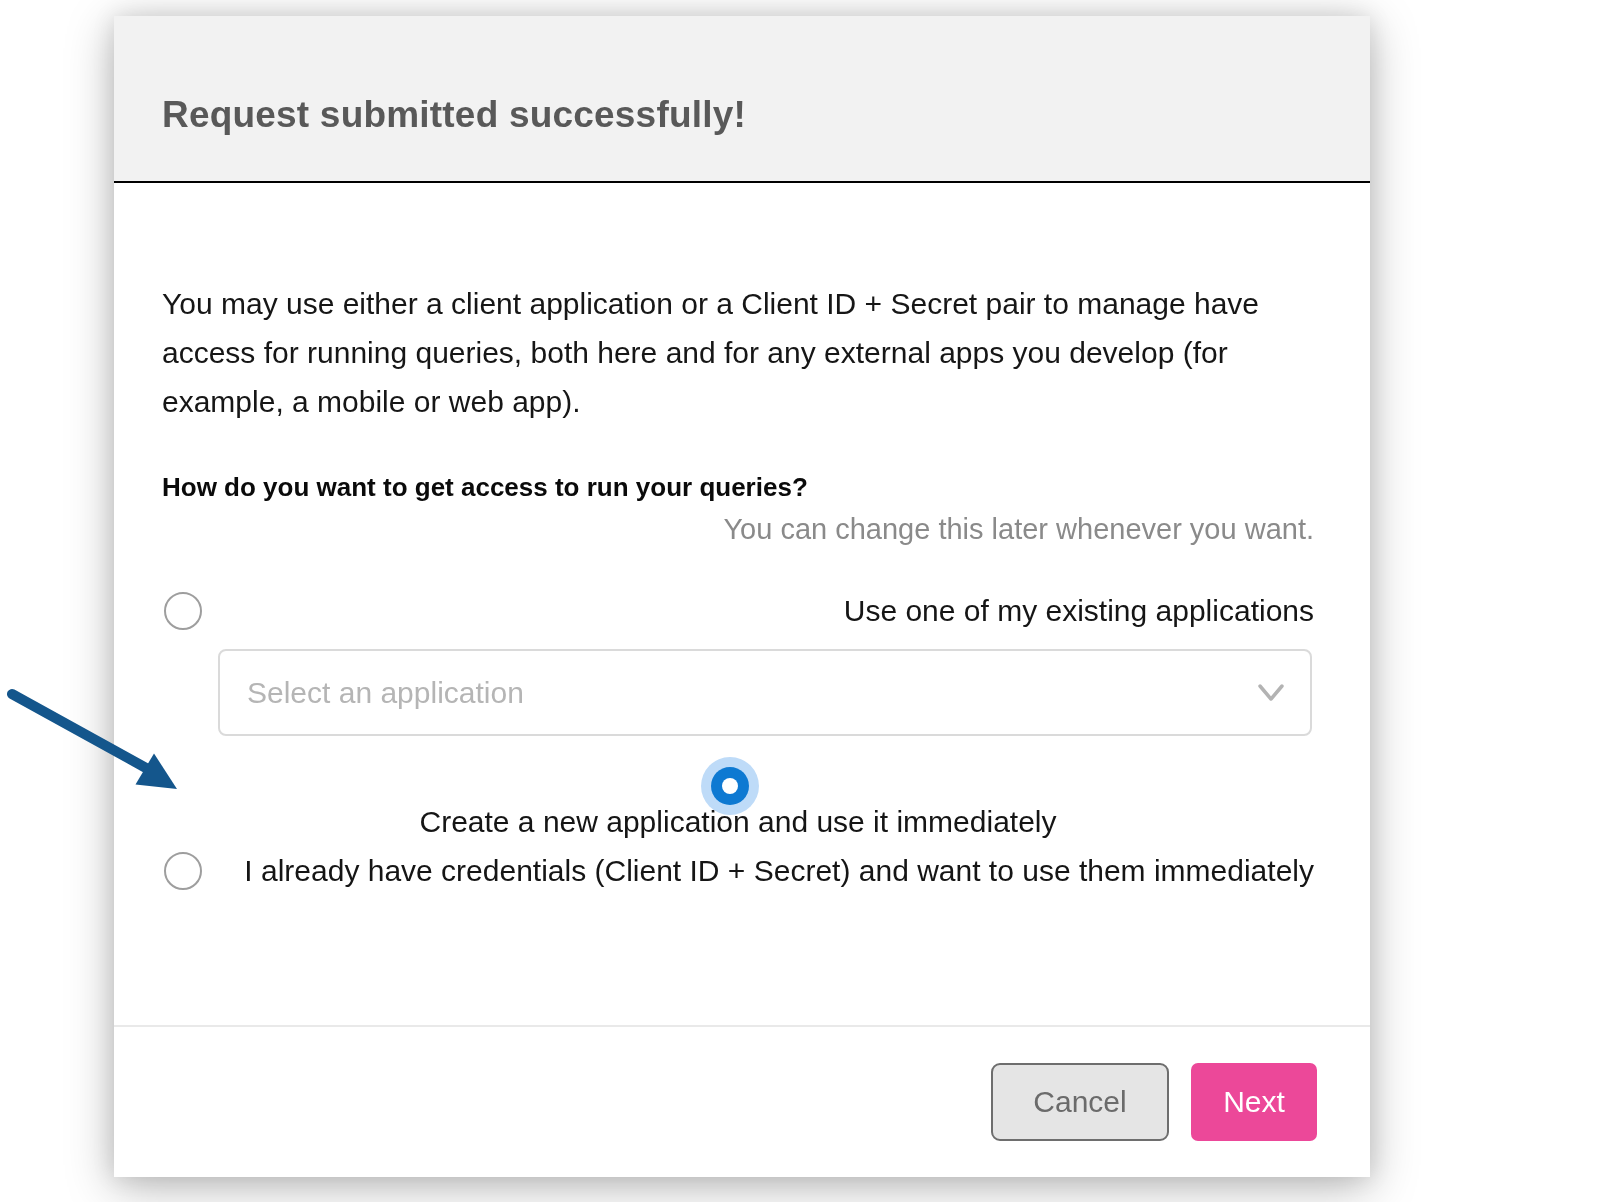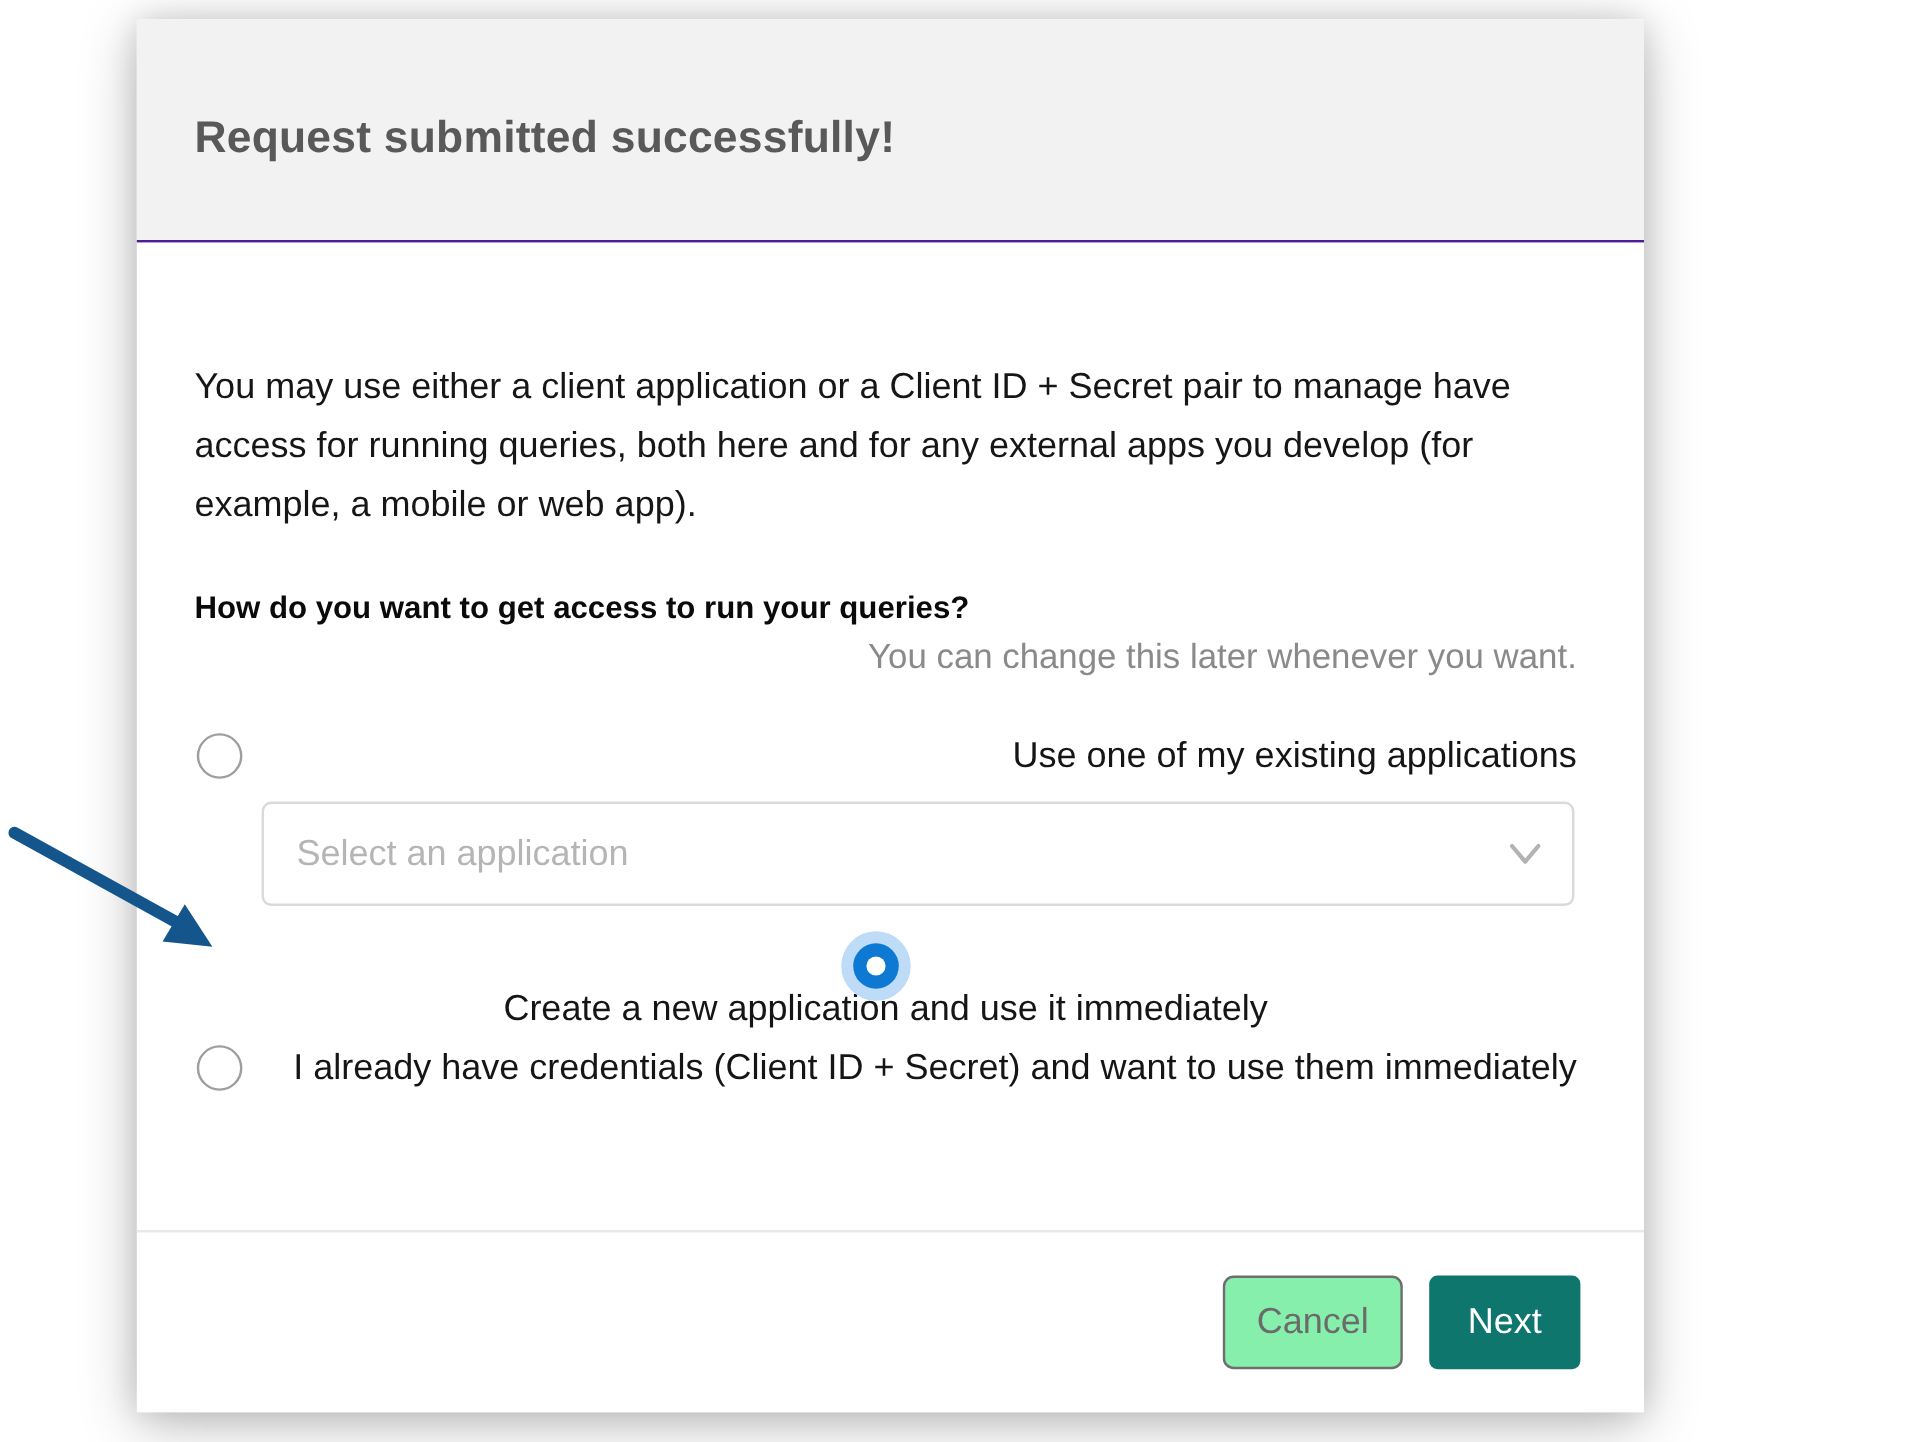--- a/index.html
+++ b/index.html
@@ -16,23 +16,23 @@
     position: absolute;
     left: 114px; top: 16px;
     width: 1256px; height: 1161px;
     background: #ffffff;
     box-shadow: 0 10px 45px rgba(0,0,0,0.28), 0 0 22px rgba(0,0,0,0.10);
     display: flex;
     flex-direction: column;
   }
 
   .modal-header {
-    height: 186px;
+    height: 167px;
     background: #f2f2f2;
-    border-bottom: 2px solid #4c1d95;
+    border-bottom: 2px solid #000000;
     padding: 78px 48px 0 48px;
     flex: 0 0 auto;
   }
   .modal-title {
     font-size: 37px;
     font-weight: 700;
     color: #595959;
     letter-spacing: 0.2px;
   }
 
@@ -139,29 +139,29 @@
   .btn {
     height: 78px;
     font-family: "Liberation Sans", "DejaVu Sans", sans-serif;
     font-size: 30px;
     display: flex;
     align-items: center;
     justify-content: center;
     cursor: pointer;
   }
   .btn-cancel {
-    width: 150px;
-    background: #86efac;
+    width: 178px;
+    background: #e5e5e5;
     border: 2px solid #6e6e6e;
     border-radius: 9px;
     color: #6b6b6b;
   }
   .btn-next {
     width: 126px;
-    background: #0f766e;
+    background: #ec4899;
     border: none;
     border-radius: 7px;
     color: #ffffff;
   }
 
   
   .annotation-arrow {
     position: absolute;
     left: 0; top: 672px;
     width: 200px; height: 135px;

